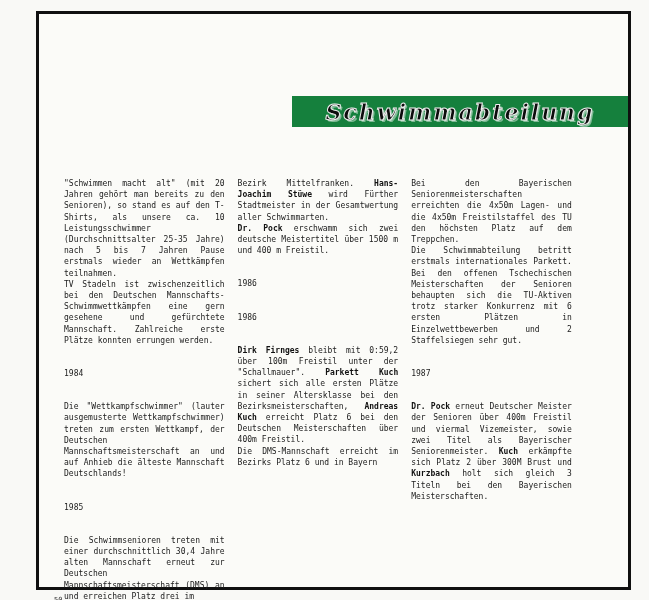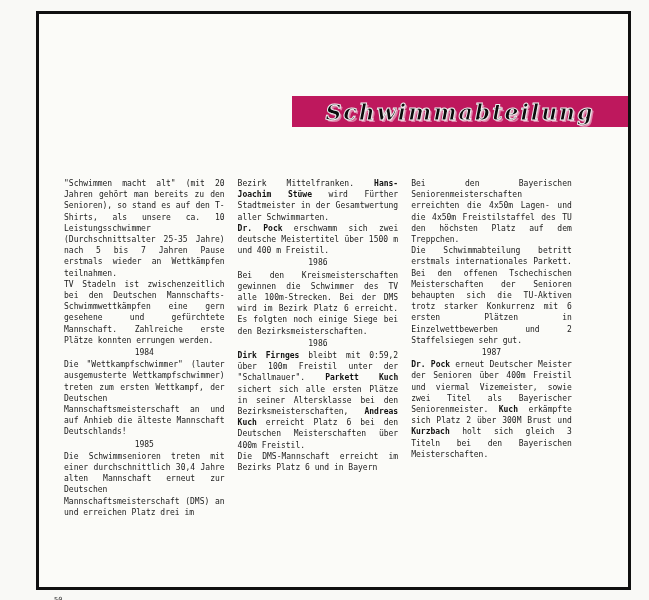--- a/index.html
+++ b/index.html
@@ -22,21 +22,21 @@
     height: 573px;
     border: 3px solid #101010;
     background: #fbfbf8;
   }
   .title-bar {
     position: absolute;
     left: 292px;
     top: 96px;
     width: 336px;
     height: 31px;
-    background: #be185d;
+    background: #15803d;
     display: flex;
     align-items: center;
     justify-content: center;
     overflow: hidden;
   }
   .title-text {
     font-family: "DejaVu Serif", serif;
     font-style: italic;
     font-weight: bold;
     font-size: 22px;
@@ -58,22 +58,22 @@
     width: 160.6px;
     font-size: 8px;
     line-height: 11.2px;
     color: #202020;
     text-align: justify;
   }
   .para {
     margin: 0;
   }
   .year {
-    margin: 1px 0;
-    text-align: center;
+    margin: 22px 0;
+    text-align: left;
   }
   .b {
     font-weight: bold;
     color: #111;
   }
   .page-number {
     position: absolute;
     left: 54px;
     top: 596px;
     font-size: 7px;
@@ -95,21 +95,20 @@
       <p class="para"><span>TV Stadeln ist zwischenzeitlich bei den Deutschen Mannschafts-Schwimmwettkämpfen eine gern gesehene und gefürchtete Mannschaft. Zahlreiche erste Plätze konnten errungen werden.</span></p>
       <p class="year">1984</p>
       <p class="para"><span>Die "Wettkampfschwimmer" (lauter ausgemusterte Wettkampfschwimmer) treten zum ersten Wettkampf, der Deutschen Mannschaftsmeisterschaft an und auf Anhieb die älteste Mannschaft Deutschlands!</span></p>
       <p class="year">1985</p>
       <p class="para"><span>Die Schwimmsenioren treten mit einer durchschnittlich 30,4 Jahre alten Mannschaft erneut zur Deutschen Mannschaftsmeisterschaft (DMS) an und erreichen Platz drei im</span></p>
     </div>
   <div class="col">
       <p class="para"><span>Bezirk Mittelfranken. </span><span class="b">Hans-Joachim Stüwe</span><span> wird Fürther Stadtmeister in der Gesamtwertung aller Schwimmarten.</span></p>
       <p class="para"><span class="b">Dr. Pock</span><span> erschwamm sich zwei deutsche Meistertitel über 1500 m und 400 m Freistil.</span></p>
       <p class="year">1986</p>
-      <p class="para"><span>Bei den Kreismeisterschaften gewinnen die Schwimmer des TV alle 100m-Strecken. Bei der DMS wird im Bezirk Platz 6 erreicht. Es folgten noch einige Siege bei den Bezirksmeisterschaften.</span></p>
       <p class="year">1986</p>
       <p class="para"><span class="b">Dirk Firnges</span><span> bleibt mit 0:59,2 über 100m Freistil unter der "Schallmauer". </span><span class="b">Parkett Kuch</span><span> sichert sich alle ersten Plätze in seiner Altersklasse bei den Bezirksmeisterschaften, </span><span class="b">Andreas Kuch</span><span> erreicht Platz 6 bei den Deutschen Meisterschaften über 400m Freistil.</span></p>
       <p class="para"><span>Die DMS-Mannschaft erreicht im Bezirks Platz 6 und in Bayern</span></p>
     </div>
   <div class="col">
       <p class="para"><span>Bei den Bayerischen Seniorenmeisterschaften erreichten die 4x50m Lagen- und die 4x50m Freistilstaffel des TU den höchsten Platz auf dem Treppchen.</span></p>
       <p class="para"><span>Die Schwimmabteilung betritt erstmals internationales Parkett. Bei den offenen Tschechischen Meisterschaften der Senioren behaupten sich die TU-Aktiven trotz starker Konkurrenz mit 6 ersten Plätzen in Einzelwettbewerben und 2 Staffelsiegen sehr gut.</span></p>
       <p class="year">1987</p>
       <p class="para"><span class="b">Dr. Pock</span><span> erneut Deutscher Meister der Senioren über 400m Freistil und viermal Vizemeister, sowie zwei Titel als Bayerischer Seniorenmeister. </span><span class="b">Kuch</span><span> erkämpfte sich Platz 2 über 300M Brust und </span><span class="b">Kurzbach</span><span> holt sich gleich 3 Titeln bei den Bayerischen Meisterschaften.</span></p>
     </div>

